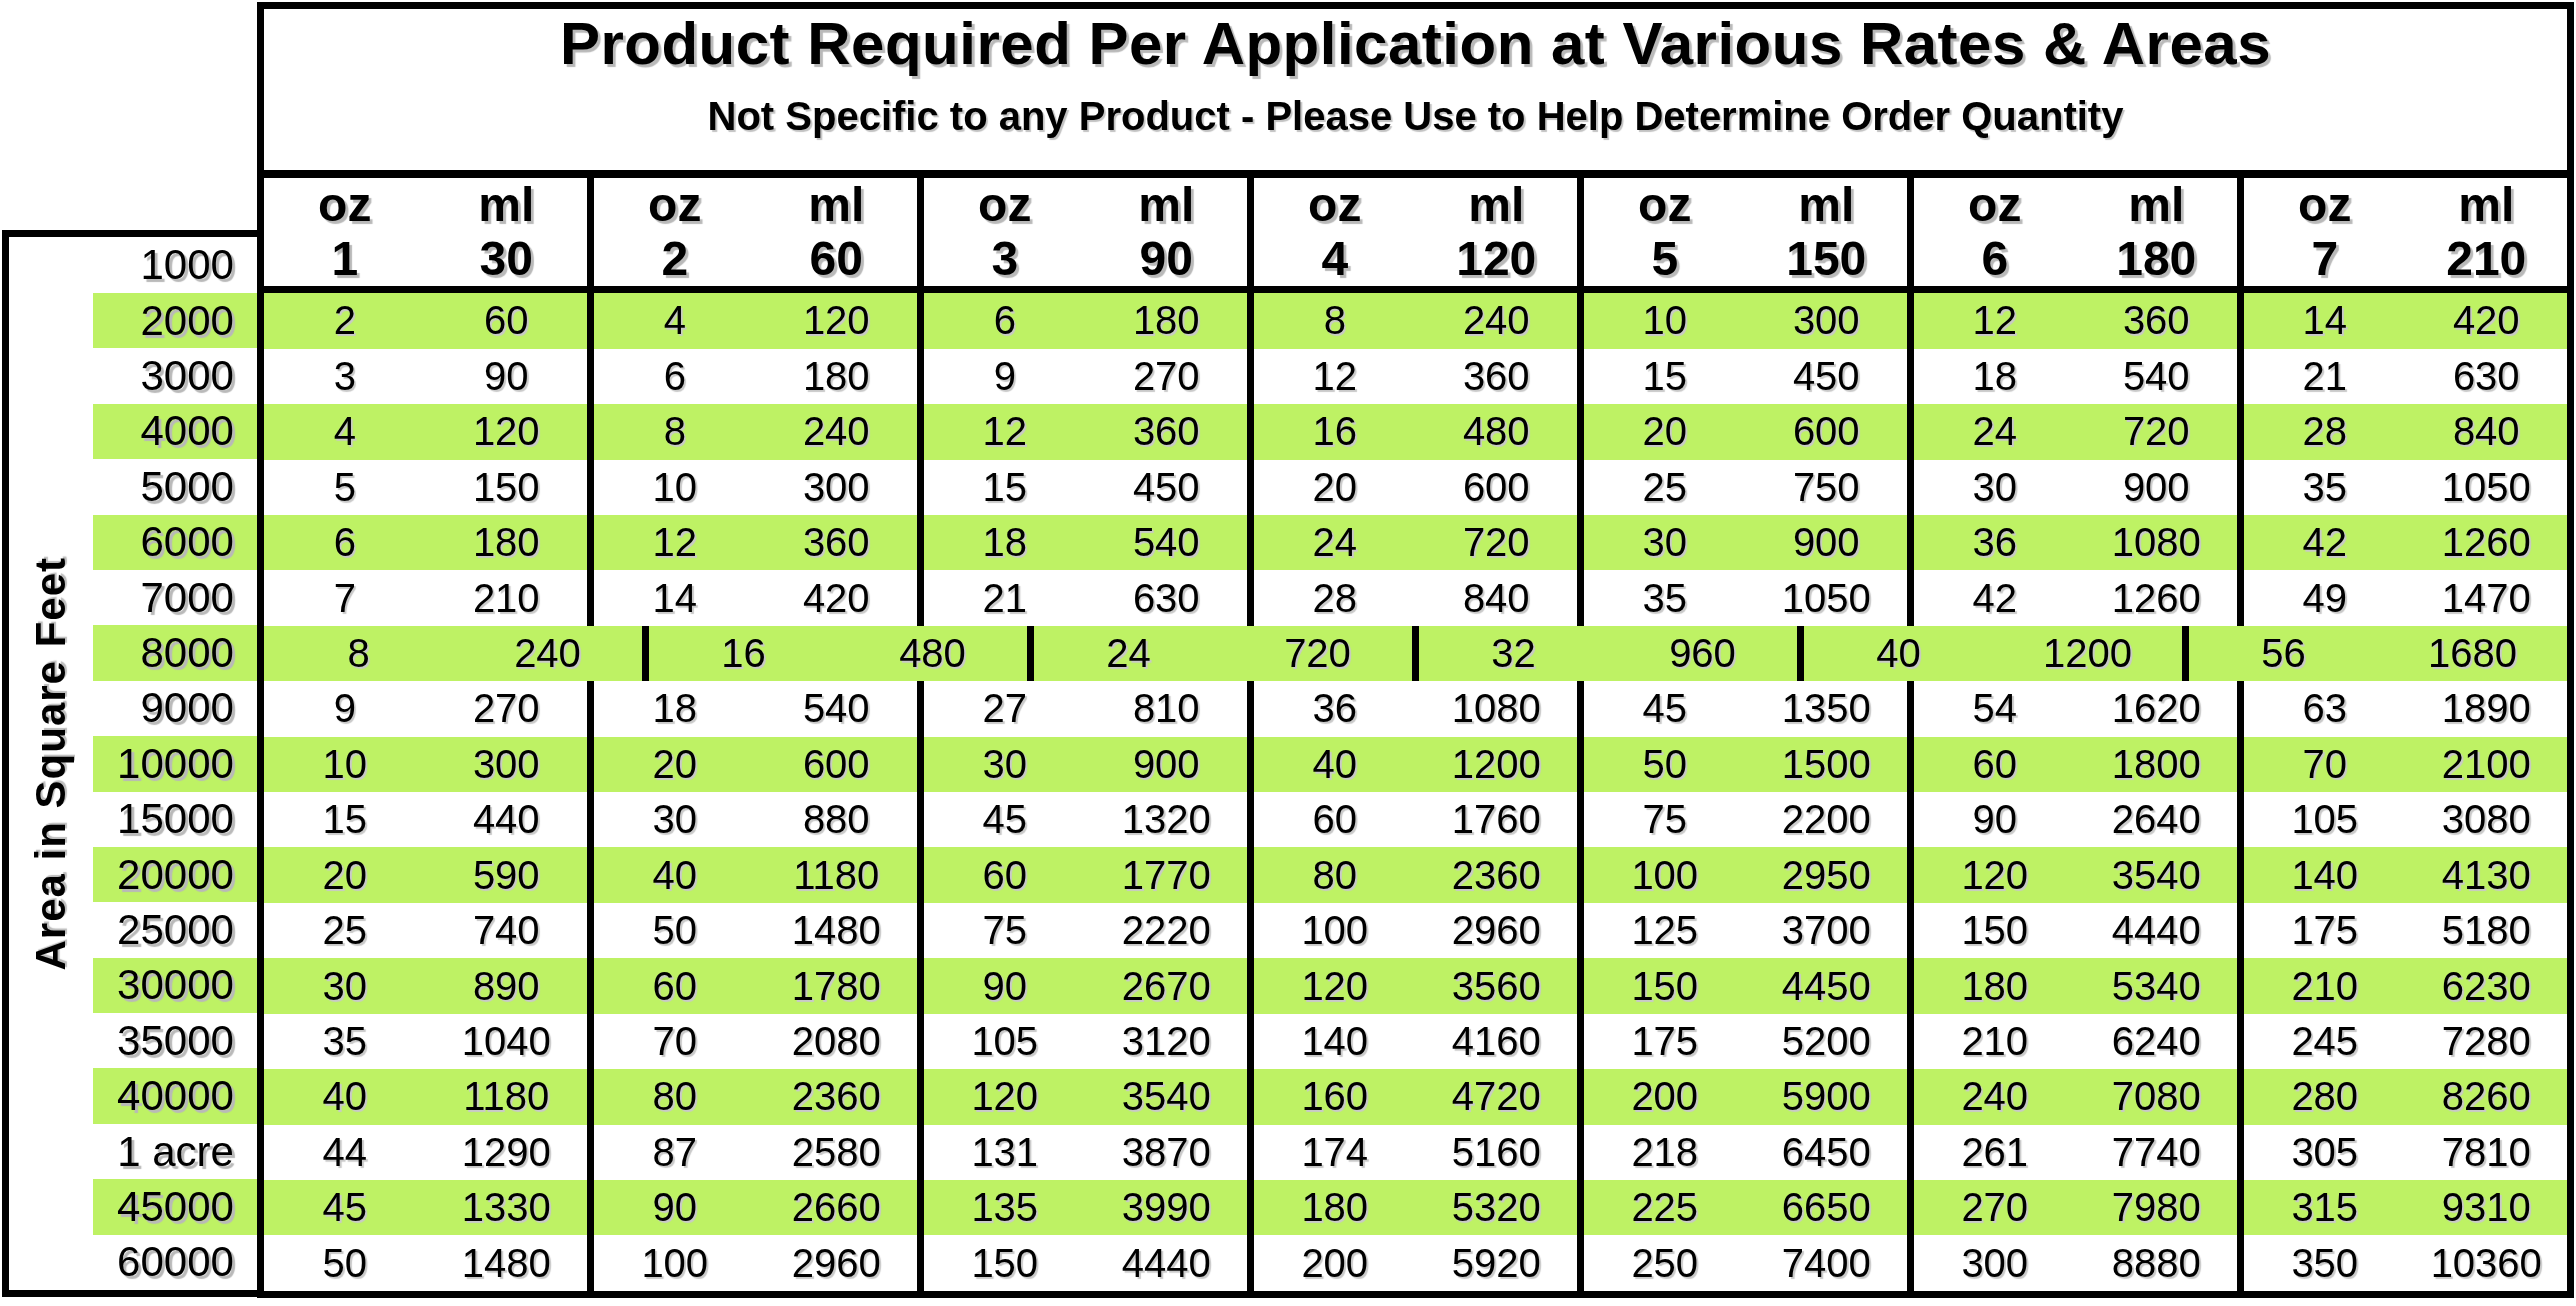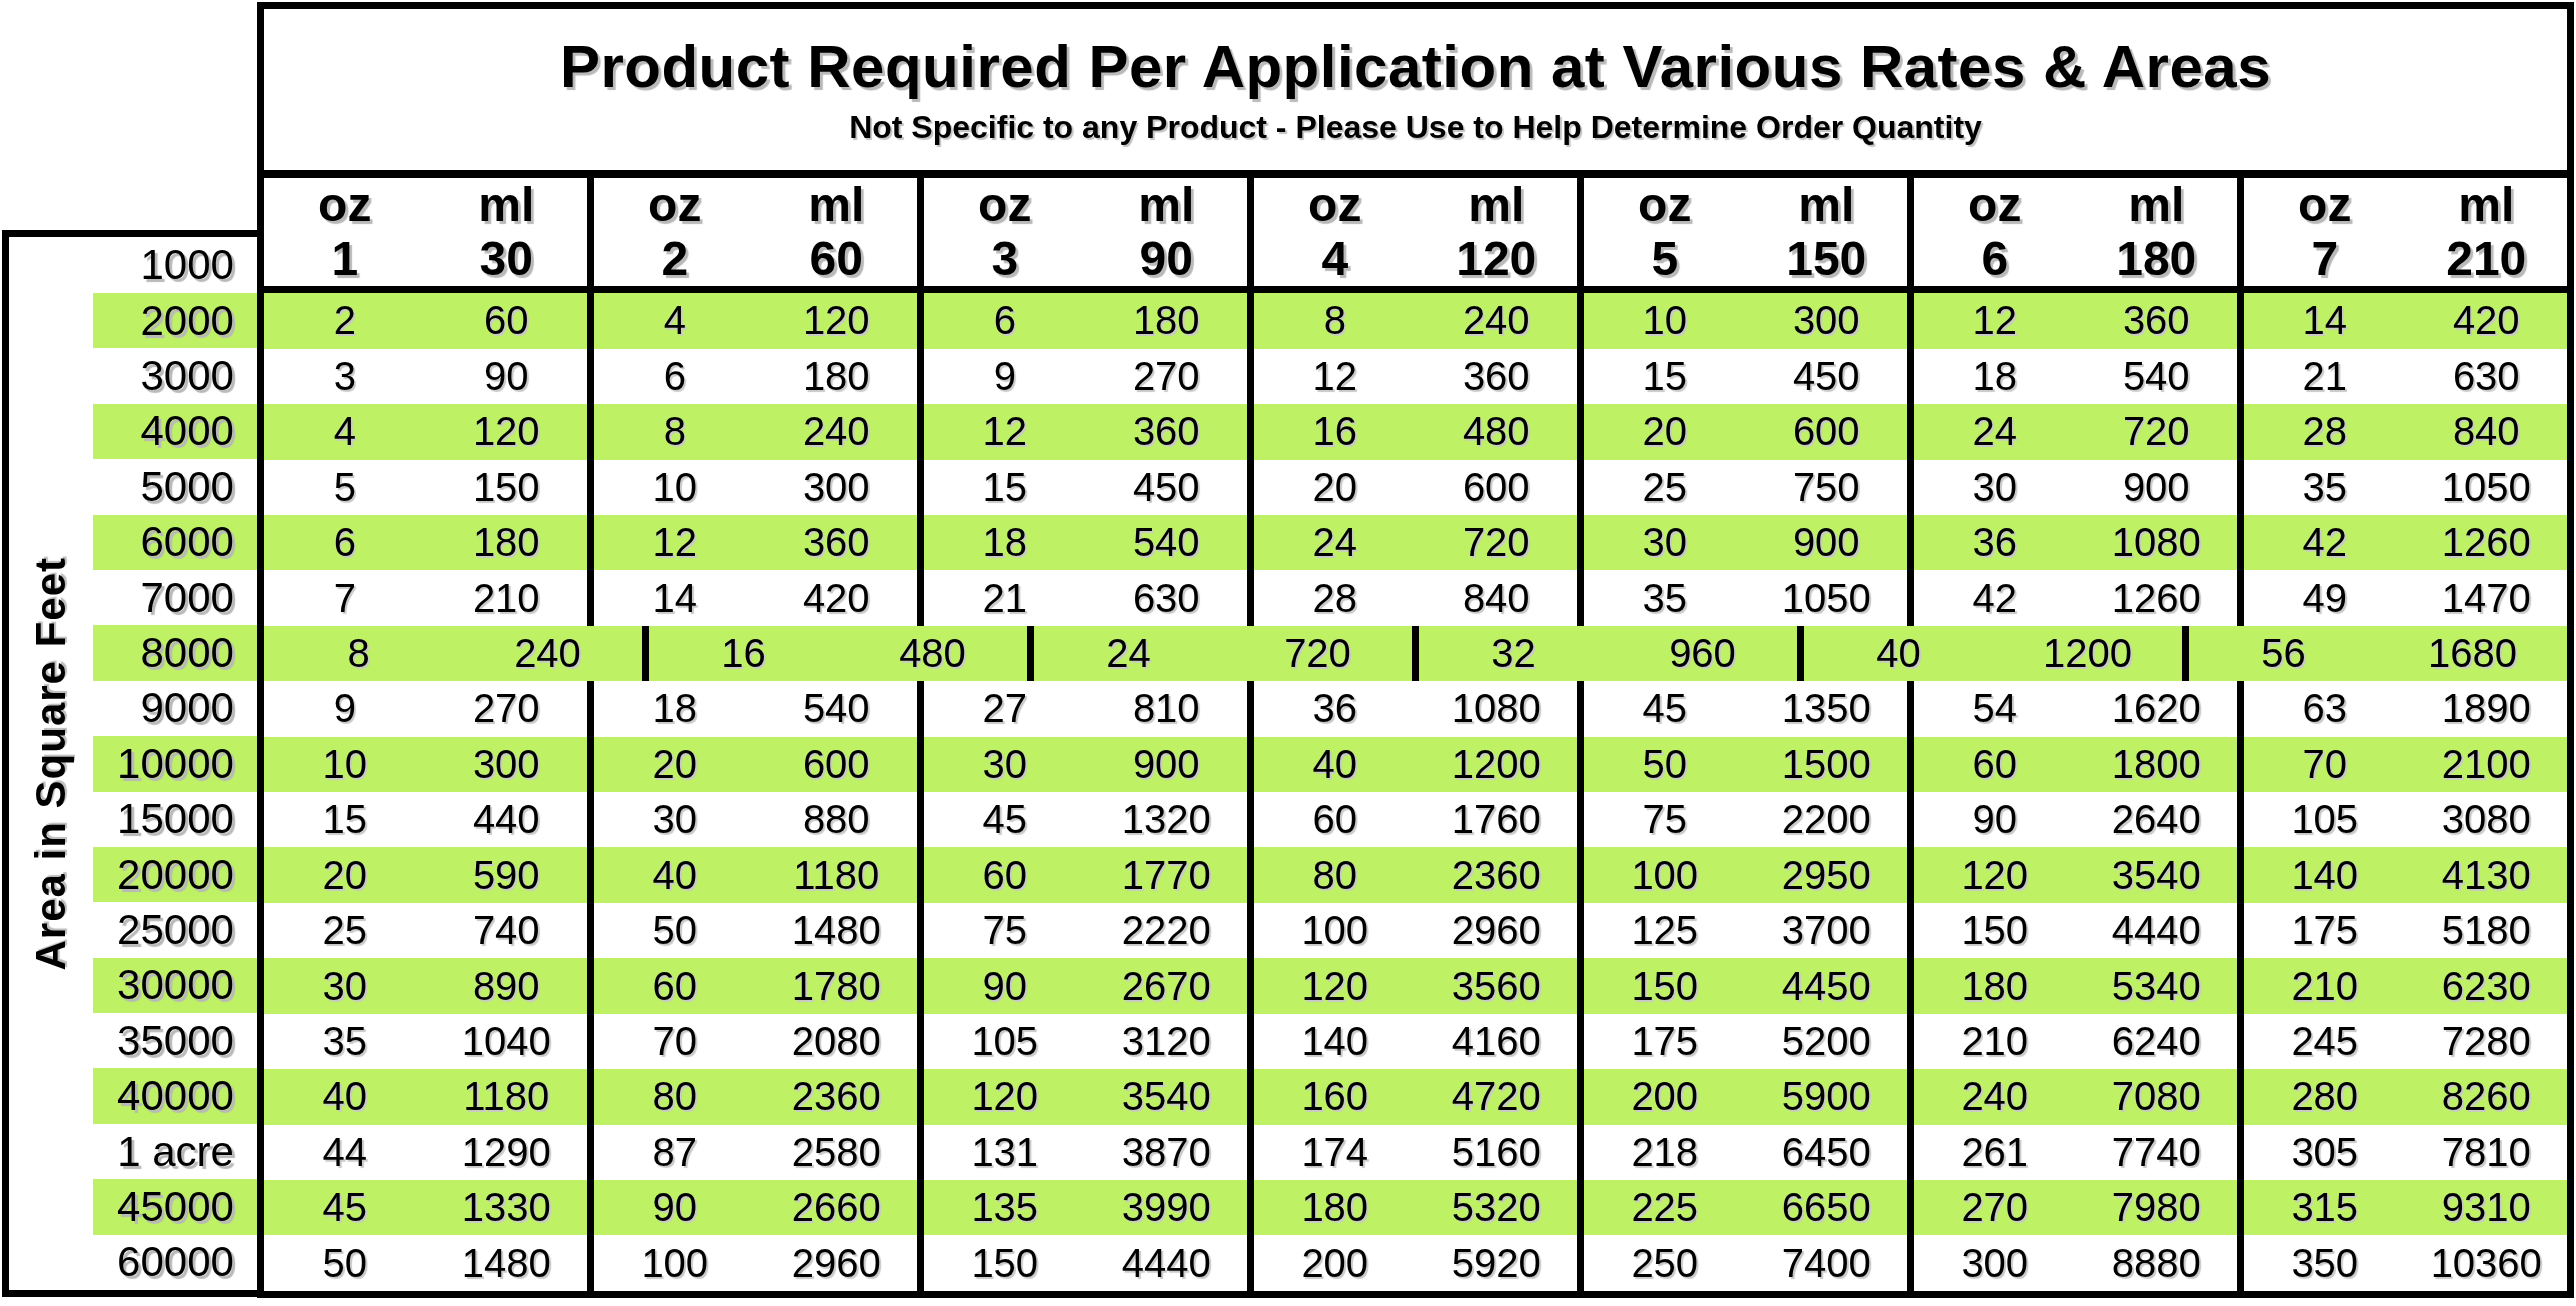--- a/index.html
+++ b/index.html
@@ -6,23 +6,23 @@
   body{
     width:2576px;height:1306px;position:relative;background:#ffffff;color:#000;
     font-family:"Liberation Sans",sans-serif;overflow:hidden;
   }
   
   .main-table{
     position:absolute;left:257px;top:1.9px;width:2317px;height:1296px;
     border:7.7px solid #000;box-sizing:border-box;background:#fff;
     display:flex;flex-direction:column;
   }
-  .title-block{height:161px;flex:none;display:flex;flex-direction:column;align-items:center;justify-content:center;gap:8px;}
+  .title-block{height:161px;flex:none;display:flex;flex-direction:column;align-items:center;justify-content:flex-start;gap:16px;}
   .title{font-size:60px;font-weight:bold;letter-spacing:0.5px;text-shadow:2.9px 2.9px 1px #b9b9b9;white-space:nowrap;}
-  .subtitle{font-size:32px;font-weight:bold;text-shadow:1.9px 1.9px 1px #c2c2c2;white-space:nowrap;}
+  .subtitle{font-size:40px;font-weight:bold;text-shadow:1.9px 1.9px 1px #c2c2c2;white-space:nowrap;}
   .rule{height:7.7px;background:#000;flex:none;}
   .unit-row,.rate-row{height:54px;flex:none;display:flex;}
   .data-band{flex:1;display:flex;flex-direction:column;}
   .d-row{flex:1;display:flex;}
   .shaded{background:#bef264;}
   .group{flex:1;display:flex;min-width:0;}
   .group + .group{border-left:7.7px solid #000;}
   .cell{flex:1;display:flex;align-items:center;justify-content:center;font-size:40px;text-shadow:1.9px 1.9px 1px #c9c9c9;}
   .unit-row .cell,.rate-row .cell{font-weight:bold;font-size:48px;text-shadow:2.9px 2.9px 1px #b9b9b9;}
   

